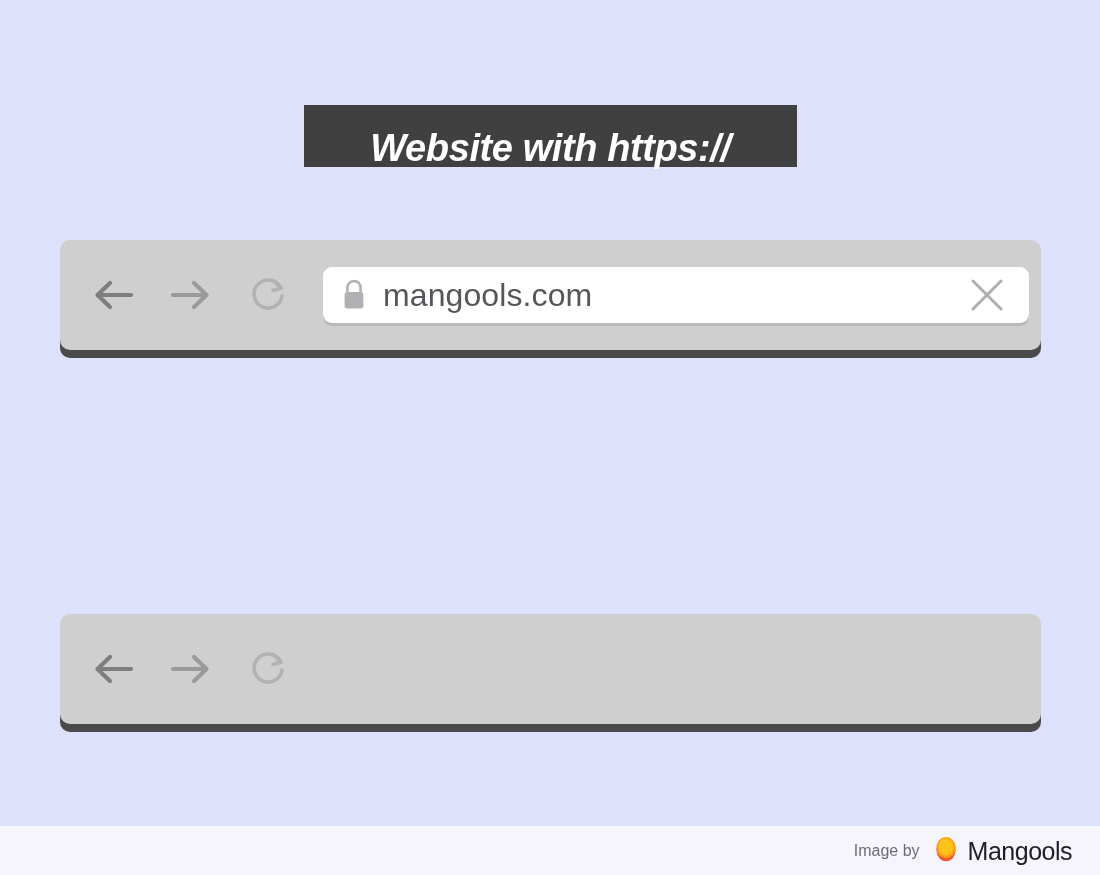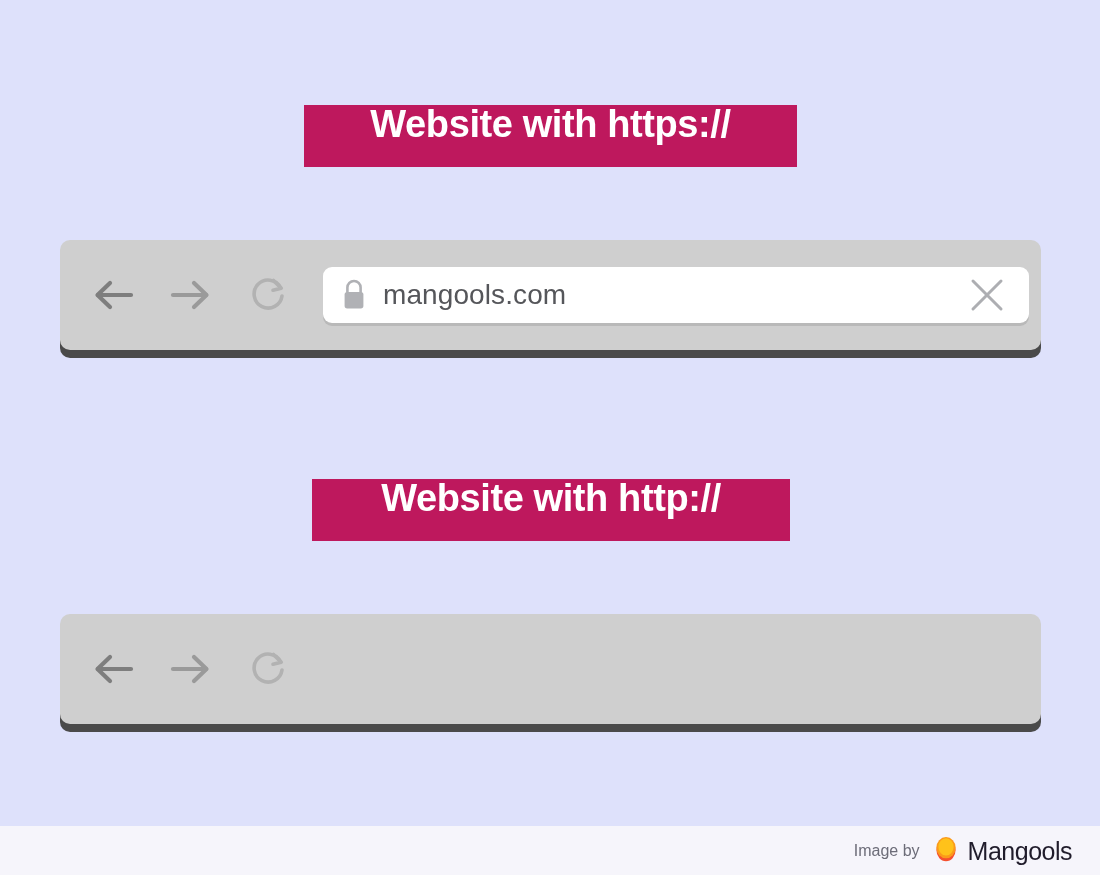--- a/index.html
+++ b/index.html
@@ -22,24 +22,25 @@
     position: absolute;
     left: 0; top: 0;
     width: 1100px;
     height: 826px;
     background: #dee1fb;
   }
 
   
   .banner {
     position: absolute;
-    background: #be185d;
-    display: flex;
-    align-items: flex-start;
+    background: #404040;
+    display: flex;
+    align-items: flex-end;
     justify-content: center;
+    font-style: italic;
   }
   .banner-text {
     color: #ffffff;
     font-weight: 700;
     font-size: 38px;
     letter-spacing: -0.4px;
     line-height: 1;
     white-space: nowrap;
   }
   #banner-https { left: 304px; top: 105px; width: 493px; height: 62px; }
@@ -85,21 +86,21 @@
     box-shadow: 0 3px 0 0 #b9b9b9;
     display: flex;
     align-items: center;
     padding: 0 0 0 16px;
   }
 
   .lock-wrap { width: 30px; height: 34px; flex: 0 0 auto; display:flex; align-items:center; justify-content:center; }
   .info-wrap { width: 30px; height: 30px; flex: 0 0 auto; display:flex; align-items:center; justify-content:center; margin-right: 2px;}
 
   .url-text {
-    font-size: 28px;
+    font-size: 32px;
     color: #55565a;
     font-weight: 400;
     letter-spacing: 0.1px;
     margin-left: 14px;
     white-space: nowrap;
   }
   .notsecure-label {
     font-size: 28px;
     color: #a7a8ac;
     font-weight: 400;
@@ -206,23 +207,20 @@
           <svg width="40" height="40" viewBox="0 0 40 40" aria-hidden="true">
             <g stroke="#adaeb2" stroke-width="3" stroke-linecap="round">
               <line x1="6" y1="6" x2="34" y2="34"></line>
               <line x1="34" y1="6" x2="6" y2="34"></line>
             </g>
           </svg>
         </span>
       </div>
     </div>
 
-    <div class="banner" id="banner-http">
-      <span class="banner-text">Website with http://</span>
-    </div>
 
     <div class="browser-bar" id="bar-http">
 
       <div class="nav-icons">
         <div class="nav-btn">
           <svg width="44" height="40" viewBox="0 0 44 40" aria-hidden="true">
             <g fill="none" stroke="#7e7e7e" stroke-width="4.2" stroke-linecap="round" stroke-linejoin="round">
               <path d="M40 20 H7"></path>
               <path d="M19 8 L6.5 20 L19 32"></path>
             </g>

